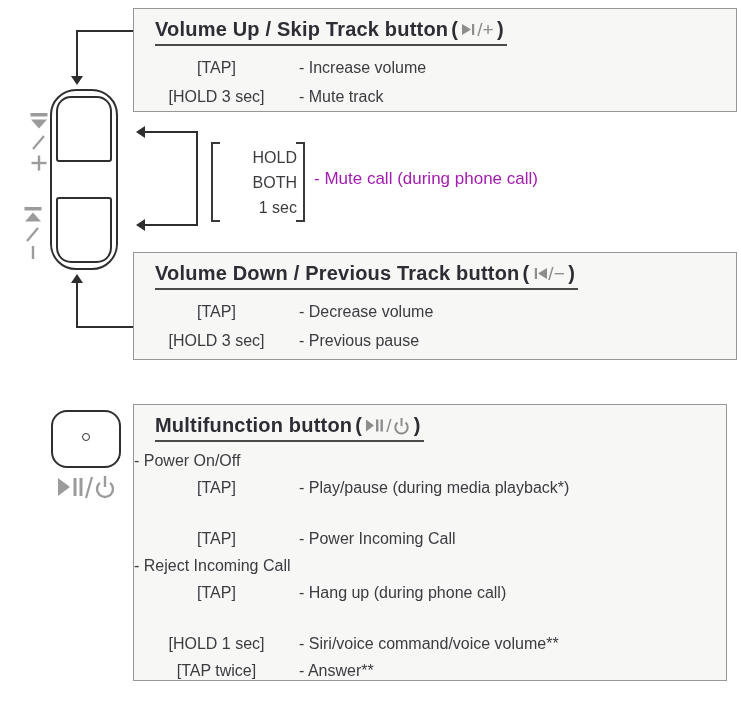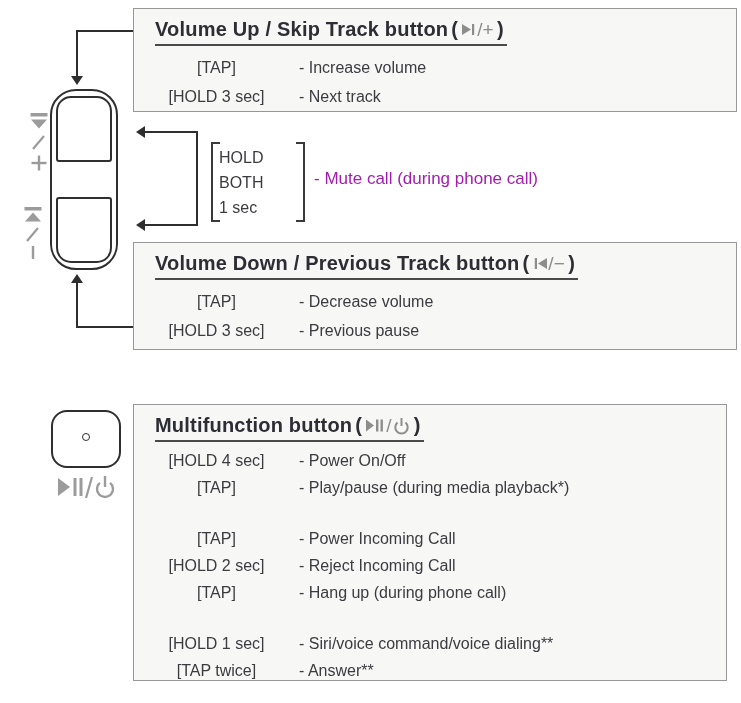--- a/index.html
+++ b/index.html
@@ -3,21 +3,21 @@
 <meta charset="utf-8">
 <style>
   * { margin: 0; padding: 0; box-sizing: border-box; }
   html, body { background: #ffffff; }
   body { font-family: "Liberation Sans", sans-serif; color: #3b3b40; }
   .canvas { position: relative; width: 741px; height: 703px; background: #ffffff; overflow: hidden; }
 
   
   .info-box { position: absolute; background: #f7f7f6; border: 1.5px solid #979797; }
   .box1 { left: 133px; top: 8px;  width: 604px; height: 104px; }
-  .box2 { left: 133px; top: 242px; width: 604px; height: 108px; }
+  .box2 { left: 133px; top: 252px; width: 604px; height: 108px; }
   .box3 { left: 133px; top: 404px; width: 594px; height: 277px; }
 
   .box-title { display: inline-flex; align-items: baseline; margin: 9px 0 0 21px;
                font-size: 20px; font-weight: 700; color: #2d2d34; letter-spacing: 0.2px;
                border-bottom: 2px solid #4a4a4a; padding-bottom: 3px; }
   .box-title .paren { font-weight: 700; color: #2d2d34; margin: 0 3px; }
   .box-title .icon-suffix { color: #8d8d8d; font-weight: 400; font-size: 19px; }
   .box-title svg { align-self: center; margin: 0 1px; }
 
   .rows { margin-top: 7px; }
@@ -52,21 +52,21 @@
               border-bottom: 9px solid #2e2e2e; }
   .arrow-left { position: absolute; width: 0; height: 0;
                 border-top: 6px solid transparent; border-bottom: 6px solid transparent;
                 border-right: 9px solid #2e2e2e; }
 
   
   .bracket { position: absolute; top: 142px; width: 9px; height: 80px; }
   .bracket.l { left: 211px; border-left: 2px solid #3a3a3a; border-top: 2px solid #3a3a3a; border-bottom: 2px solid #3a3a3a; }
   .bracket.r { left: 296px; border-right: 2px solid #3a3a3a; border-top: 2px solid #3a3a3a; border-bottom: 2px solid #3a3a3a; }
   .hold-both-text { position: absolute; left: 219px; top: 145px; width: 78px;
-                    text-align: left; font-size: 16px; line-height: 25px; color: #3b3b40; }
+                    text-align: right; font-size: 16px; line-height: 25px; color: #3b3b40; }
   .mute-desc { position: absolute; left: 314px; top: 169px; font-size: 17px; color: #a21caf; }
 
   .side-label { position: absolute; }
 </style>
 </head>
 <body>
 
 <div class="canvas">
 
   <div class="rocker-outer"></div>
@@ -122,21 +122,21 @@
       <span class="icon-suffix">/+</span>
       <span class="paren">)</span>
     </div>
     <div class="rows">
       <div class="row">
         <span class="action">[TAP]</span>
         <span class="desc">- Increase volume</span>
       </div>
       <div class="row">
         <span class="action">[HOLD 3 sec]</span>
-        <span class="desc">- Next track</span>
+        <span class="desc">- Mute track</span>
       </div>
     </div>
   </div>
 
   <div class="info-box box2">
     <div class="box-title">
       <span>Volume Down / Previous Track button</span>
       <span class="paren">(</span>
       <svg width="14" height="13" viewBox="0 0 14 13">
         <rect x="1.8" y="1" width="2.2" height="11" fill="#8d8d8d"></rect>
@@ -179,44 +179,42 @@
       </svg>
       <span class="icon-suffix">/</span>
       <svg width="17" height="18" viewBox="0 0 17 18">
         <path d="M 4.5 5.6 A 6.2 6.2 0 1 0 12.5 5.6" fill="none" stroke="#8d8d8d" stroke-width="2"></path>
         <line x1="8.5" y1="1" x2="8.5" y2="9" stroke="#8d8d8d" stroke-width="2"></line>
       </svg>
       <span class="paren">)</span>
     </div>
     <div class="rows">
       <div class="row">
-        <span class="action">[HOLD 4 sec]</span>
         <span class="desc">- Power On/Off</span>
       </div>
       <div class="row">
         <span class="action">[TAP]</span>
         <span class="desc">- Play/pause (during media playback*)</span>
       </div>
       <div class="row-spacer"></div>
       <div class="row">
         <span class="action">[TAP]</span>
         <span class="desc">- Power Incoming Call</span>
       </div>
       <div class="row">
-        <span class="action">[HOLD 2 sec]</span>
         <span class="desc">- Reject Incoming Call</span>
       </div>
       <div class="row">
         <span class="action">[TAP]</span>
         <span class="desc">- Hang up (during phone call)</span>
       </div>
       <div class="row-spacer"></div>
       <div class="row">
         <span class="action">[HOLD 1 sec]</span>
-        <span class="desc">- Siri/voice command/voice dialing**</span>
+        <span class="desc">- Siri/voice command/voice volume**</span>
       </div>
       <div class="row">
         <span class="action">[TAP twice]</span>
         <span class="desc">- Answer**</span>
       </div>
     </div>
   </div>
 
 </div>
 

